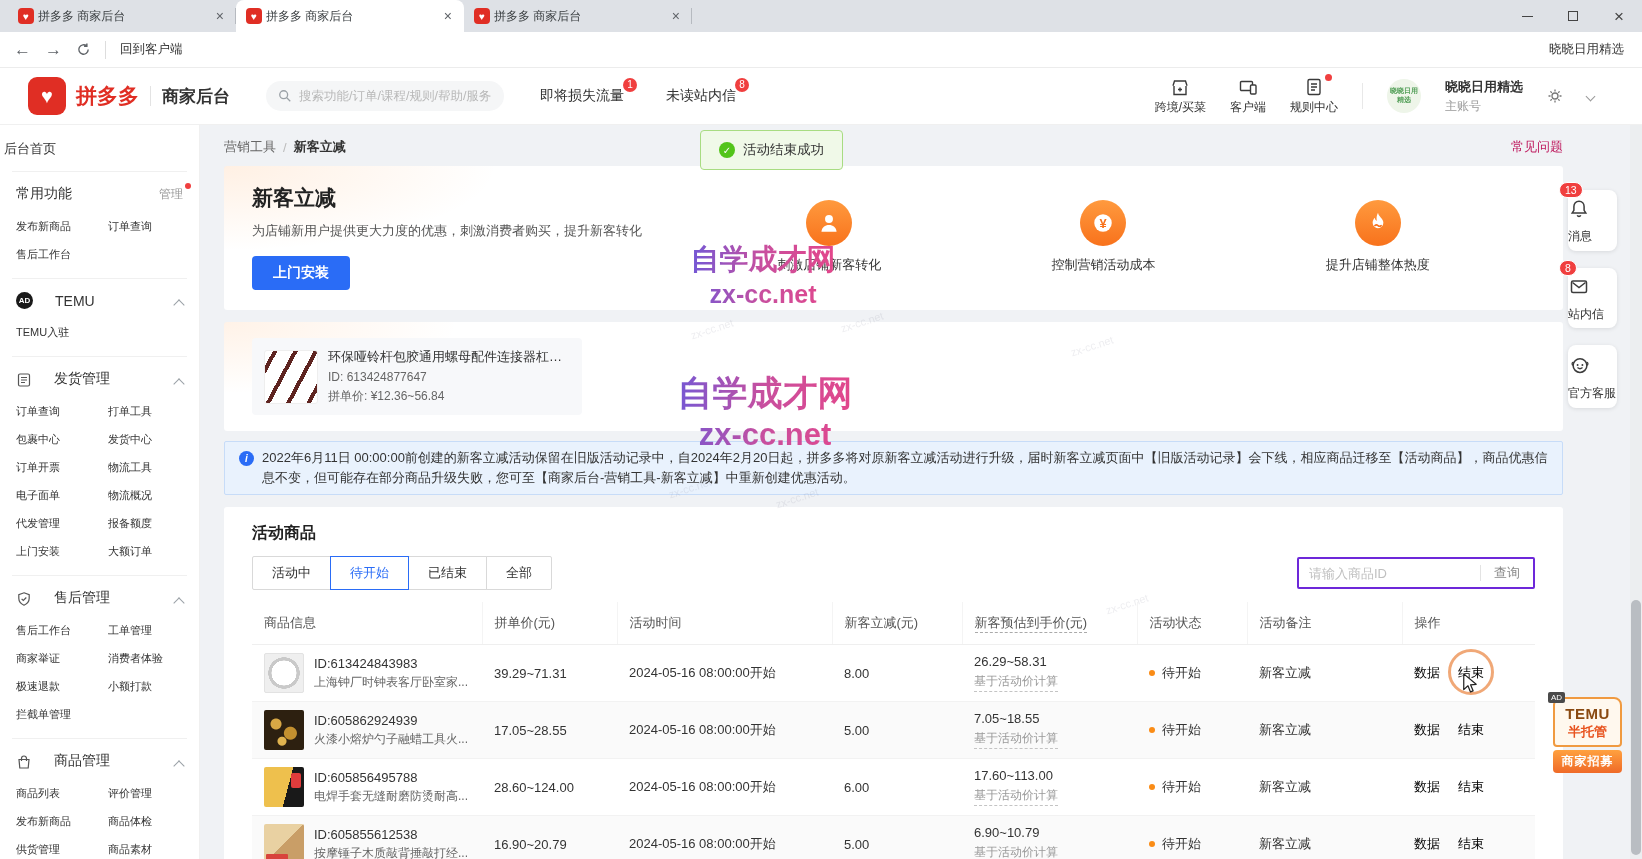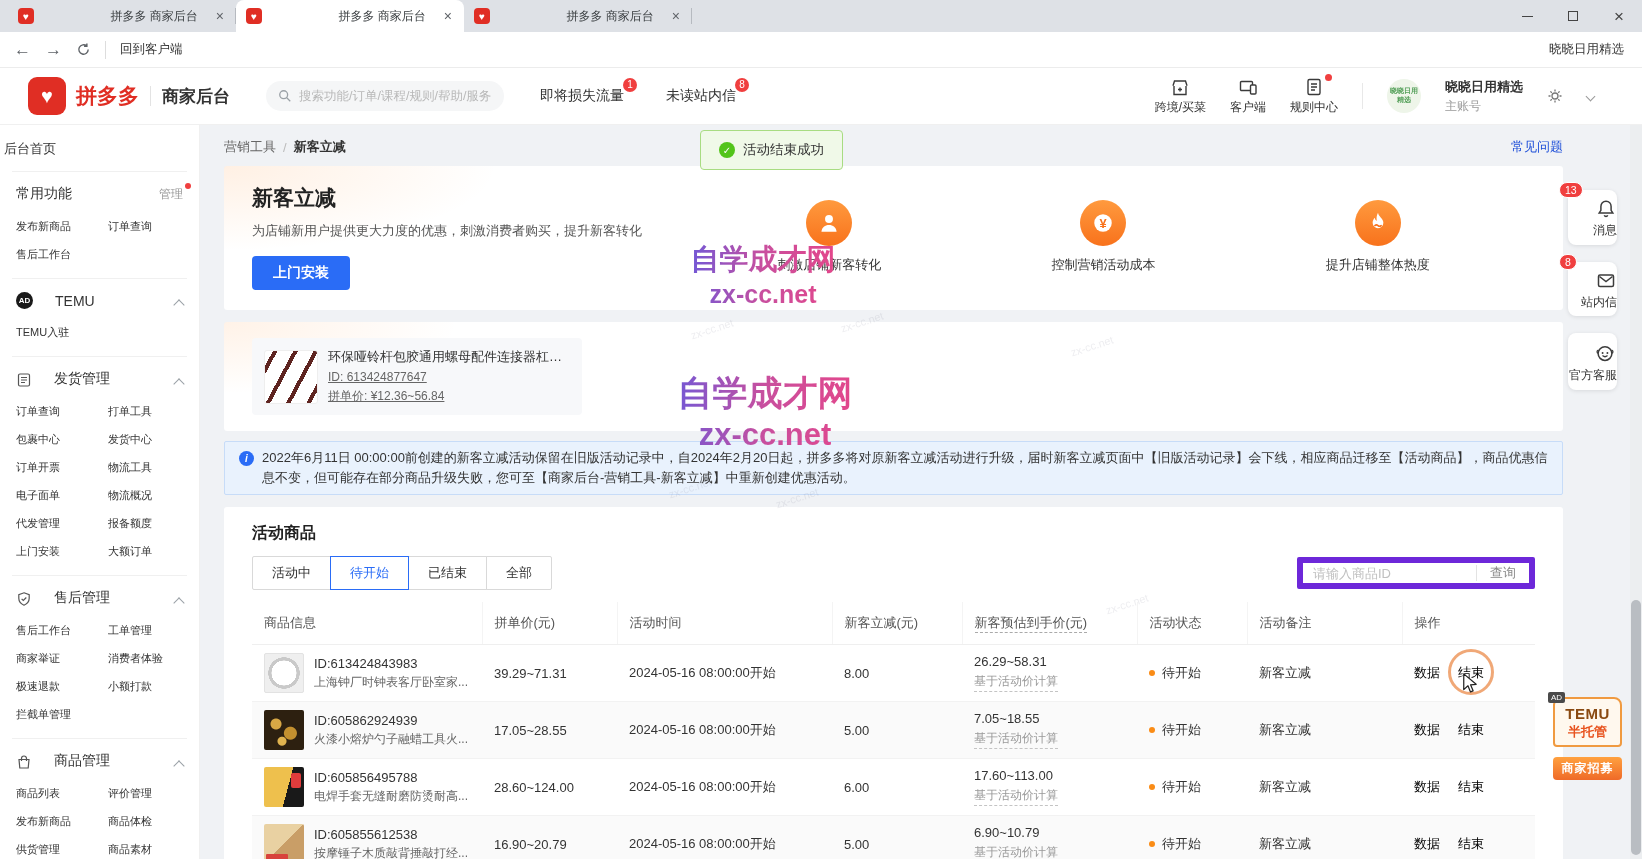--- a/index.html
+++ b/index.html
@@ -2,21 +2,21 @@
 <html><head>
 <meta charset="utf-8">
 <style>
   * { margin:0; padding:0; box-sizing:border-box; }
   html,body { width:1642px; height:859px; overflow:hidden; }
   body { font-family:"Liberation Sans","DejaVu Sans",sans-serif; background:#f0f2f5; position:relative; font-size:13px; color:#333; }
   .stage { position:absolute; inset:0; width:1642px; height:859px; overflow:hidden; }
 
   
   .tabbar { height:32px; background:#dee1e6; display:flex; align-items:flex-end; padding-left:8px; position:relative; }
-  .tab { width:228px; height:32px; display:flex; align-items:center; gap:16px; padding:0 10px; font-size:12px; color:#3c4043; position:relative;text-align:right; }
+  .tab { width:228px; height:32px; display:flex; align-items:center; gap:4px; padding:0 10px; font-size:12px; color:#3c4043; position:relative; }
   .tab.active { background:#fff; border-radius:8px 8px 0 0; }
   .tab:not(.active)::after { content:""; position:absolute; right:0; top:8px; height:16px; width:1px; background:#b6bac0; }
   .fav { width:16px; height:16px; border-radius:4px; background:#e02e24; color:#fff; font-size:10px; display:flex; align-items:center; justify-content:center; flex:none; }
   .fav::before{ content:"♥"; }
   .tab-title { flex:1; overflow:hidden; white-space:nowrap; }
   .tab-close { color:#5f6368; font-size:14px; padding:0 2px; }
   .win-controls { position:absolute; right:0; top:0; height:32px; display:flex; }
   .wc { width:46px; height:32px; display:flex; align-items:center; justify-content:center; color:#444; }
   .i-min { width:11px; border-top:1.3px solid #444; display:inline-block; }
   .i-max { width:10px; height:10px; border:1.3px solid #444; display:inline-block; }
@@ -64,21 +64,21 @@
   .side-items { display:grid; grid-template-columns:92px auto; padding:0 16px 4px; }
   .side-item { font-size:11px; color:#333; line-height:28px; white-space:nowrap; }
   .ad-circle { width:17px; height:17px; border-radius:50%; background:#1a1a1a; color:#fff; font-size:8px; font-weight:bold; display:inline-flex; align-items:center; justify-content:center; flex:none; }
   .s-ic { width:16px; height:16px; flex:none; }
 
   .main { flex:1; position:relative; padding-right:55px; overflow:hidden; }
   .breadcrumb { display:flex; align-items:center; padding:13px 24px 10px; font-size:13px; }
   .bc-parent { color:#666; }
   .bc-sep { color:#bbb; margin:0 7px; }
   .bc-current { color:#333; font-weight:bold; }
-  .faq-link { margin-left:auto; color:#1d4ed8;text-align:center; }
+  .faq-link { margin-left:auto; color:#be185d;text-align:center; }
 
   .card { background:#fff; border-radius:3px; margin:0 24px; }
   .hero { padding:18px 28px 20px; display:flex; position:relative; background-image:radial-gradient(420px 130px at 0% 0%, rgba(255,150,60,.14), transparent 65%); }
   .hero-left { width:440px; flex:none; }
   .hero h1 { font-size:21px; color:#222; }
   .hero p { font-size:13px; color:#555; margin:10px 0 16px; }
   .btn-blue { background:#2a6cf6; color:#fff; border:none; border-radius:4px; font-size:14px; font-weight:bold; padding:8px 21px; }
   .features { flex:1; display:flex; justify-content:space-around; align-items:center; padding-right:20px; }
   .feature { display:flex; flex-direction:column; align-items:center; gap:10px; }
   .f-ic { width:46px; height:46px; border-radius:50%; background:linear-gradient(180deg,#ff9a3e,#f8721c); display:flex; align-items:center; justify-content:center; }
@@ -86,35 +86,35 @@
   .f-label { font-size:13px; color:#333; }
 
   .recommend { margin-top:12px; padding:16px 28px; display:flex; align-items:center; justify-content:space-between; position:relative; background-image:radial-gradient(360px 110px at 0% 0%, rgba(255,150,60,.12), transparent 65%); }
   .rec-title { font-size:16px; font-weight:bold; color:#222; }
   .btn-orange { margin-top:14px; background:linear-gradient(90deg,#ff8f3d,#f54e28); color:#fff; border:none; border-radius:22px; font-size:15px; font-weight:bold; padding:9px 32px; box-shadow:0 2px 6px rgba(245,80,40,.25); }
   .rec-product { width:330px; background:#f7f8fa; border-radius:4px; padding:10px 12px; display:flex; gap:10px; align-items:center; }
   .rp-img { width:54px; height:54px; border-radius:3px; background:#fff; flex:none; border:1px solid #eee;
     background-image:repeating-linear-gradient(118deg, transparent 0 7px, #5e2420 7px 11px, transparent 11px 18px); }
   .rp-info { min-width:0; }
   .rp-name { font-size:13px; color:#333; white-space:nowrap; overflow:hidden; text-overflow:ellipsis; }
-  .rp-id, .rp-price { font-size:12px; color:#666; margin-top:4px;text-decoration:underline; }
+  .rp-id, .rp-price { font-size:12px; color:#666; margin-top:4px; }
 
   .notice { margin:10px 24px 0; background:#e9f2fd; border:1px solid #c7dcf8; border-radius:2px; padding:6px 14px; display:flex; gap:8px; font-size:13px; color:#333; line-height:1.55; }
   .info-ic { flex:none; width:15px; height:15px; border-radius:50%; background:#2a6cf6; color:#fff; font-size:10px; font-weight:bold; font-style:italic; display:flex; align-items:center; justify-content:center; margin-top:3px; }
   .info-ic::before { content:"i"; }
 
   .products { margin-top:12px; padding:16px 28px 0; min-height:372px; }
   .prod-heading { font-size:16px; font-weight:bold; color:#222; }
   .controls { display:flex; justify-content:space-between; align-items:center; margin-top:12px; }
   .tab-group { display:flex; }
   .ftab { background:#fff; border:1px solid #d9d9d9; font-size:13px; color:#333; padding:7px 19px; margin-left:-1px; position:relative; }
   .ftab:first-child { border-radius:2px 0 0 2px; margin-left:0; }
   .ftab:last-child { border-radius:0 2px 2px 0; }
   .ftab.active { color:#2a6cf6; border-color:#2a6cf6; z-index:2; }
-  .psearch { display:flex; align-items:center; border:6px solid #6d28d9; border-radius:2px; height:32px; width:238px; background:#fff; }
+  .psearch { display:flex; align-items:center; border:2px solid #6d28d9; border-radius:2px; height:32px; width:238px; background:#fff; }
   .psearch input { border:none; outline:none; flex:1; min-width:0; padding:0 10px; font-size:13px; color:#333; }
   .psearch input::placeholder { color:#c0c0c0; }
   .ps-sep { width:1px; height:16px; background:#e3e3e3; }
   .ps-btn { border:none; background:none; font-size:13px; color:#8a8a8a; padding:0 13px; }
 
   table.grid { width:100%; border-collapse:collapse; margin-top:12px; font-size:13px; }
   .grid th { font-weight:normal; color:#555; text-align:left; padding:12px; border-bottom:1px solid #efefef; }
   .grid th + th { border-left:1px solid #f4f4f4; }
   .dashed { border-bottom:1px dashed #aaa; padding-bottom:2px; }
   .grid td { padding:8px 12px; border-bottom:1px solid #f2f2f2; vertical-align:middle; color:#333; }
@@ -142,30 +142,30 @@
 
   .wm { position:absolute; text-align:center; pointer-events:none; z-index:20; font-weight:bold; }
   .wm div { background:linear-gradient(90deg,#6f58d8,#c94f9e,#e4468a); -webkit-background-clip:text; background-clip:text; color:transparent; }
   .wm1 { left:688px; top:240px; width:150px; }
   .wm1 .l1 { font-size:29px; } .wm1 .l2 { font-size:25px; }
   .wm2 { left:670px; top:370px; width:190px; }
   .wm2 .l1 { font-size:35px; } .wm2 .l2 { font-size:31px; }
   .ghost { position:absolute; font-size:11px; color:rgba(110,110,135,.12); transform:rotate(-18deg); z-index:19; }
 
   .rail { position:absolute; left:1568px; top:190px; width:49px; z-index:25; }
-  .rail-card { width:49px; background:#fff; border-radius:8px; box-shadow:0 1px 4px rgba(0,0,0,.10); padding:8px 0 6px; display:flex; flex-direction:column; align-items:flex-end; gap:3px; position:relative; margin-bottom:17px; }
+  .rail-card { width:49px; background:#fff; border-radius:8px; box-shadow:0 1px 4px rgba(0,0,0,.10); padding:8px 0 6px; display:flex; flex-direction:column; align-items:flex-start; gap:9px; position:relative; margin-bottom:17px; }
   .rail-label { font-size:12px; color:#333; text-align:center; line-height:1.3; }
   .rail-badge { position:absolute; top:-8px; left:-9px; background:#f03f3f; color:#fff; font-size:10.5px; padding:1px 5px; border-radius:9px; border:1px solid #fff; }
 
   .temu-ad { position:absolute; left:1553px; top:697px; width:69px; z-index:25; }
   .ad-tag { position:absolute; top:-5px; left:-5px; background:#4a4a4a; color:#fff; font-size:8px; padding:1px 3px; border-radius:2px; z-index:2; }
   .temu-box { background:#fff8ee; border:2px solid #f09a40; border-radius:8px 8px 4px 4px; padding:6px 2px 4px; text-align:center; }
   .temu-t1 { font-size:15px; font-weight:bold; color:#8a4a12; letter-spacing:.5px; }
   .temu-t2 { font-size:13px; font-weight:bold; color:#e8531f; margin-top:1px; }
-  .temu-bar { margin-top:10px; background:linear-gradient(180deg,#ffa13f,#ef6a28); color:#fff; font-size:12px; font-weight:bold; text-align:center; padding:3px 0; border-radius:4px; letter-spacing:1px; }
+  .temu-bar { margin-top:3px; background:linear-gradient(180deg,#ffa13f,#ef6a28); color:#fff; font-size:12px; font-weight:bold; text-align:center; padding:3px 0; border-radius:4px; letter-spacing:1px; }
 
   .scroll-track { position:absolute; right:0; top:125px; width:12px; height:734px; background:#eceef0; z-index:40; }
   .scroll-thumb { position:absolute; right:1px; top:475px; width:10px; height:255px; background:#b9bdc2; border-radius:5px; }
   svg { display:block; }
 </style>
 </head>
 <body>
 
 <div class="stage">
 

